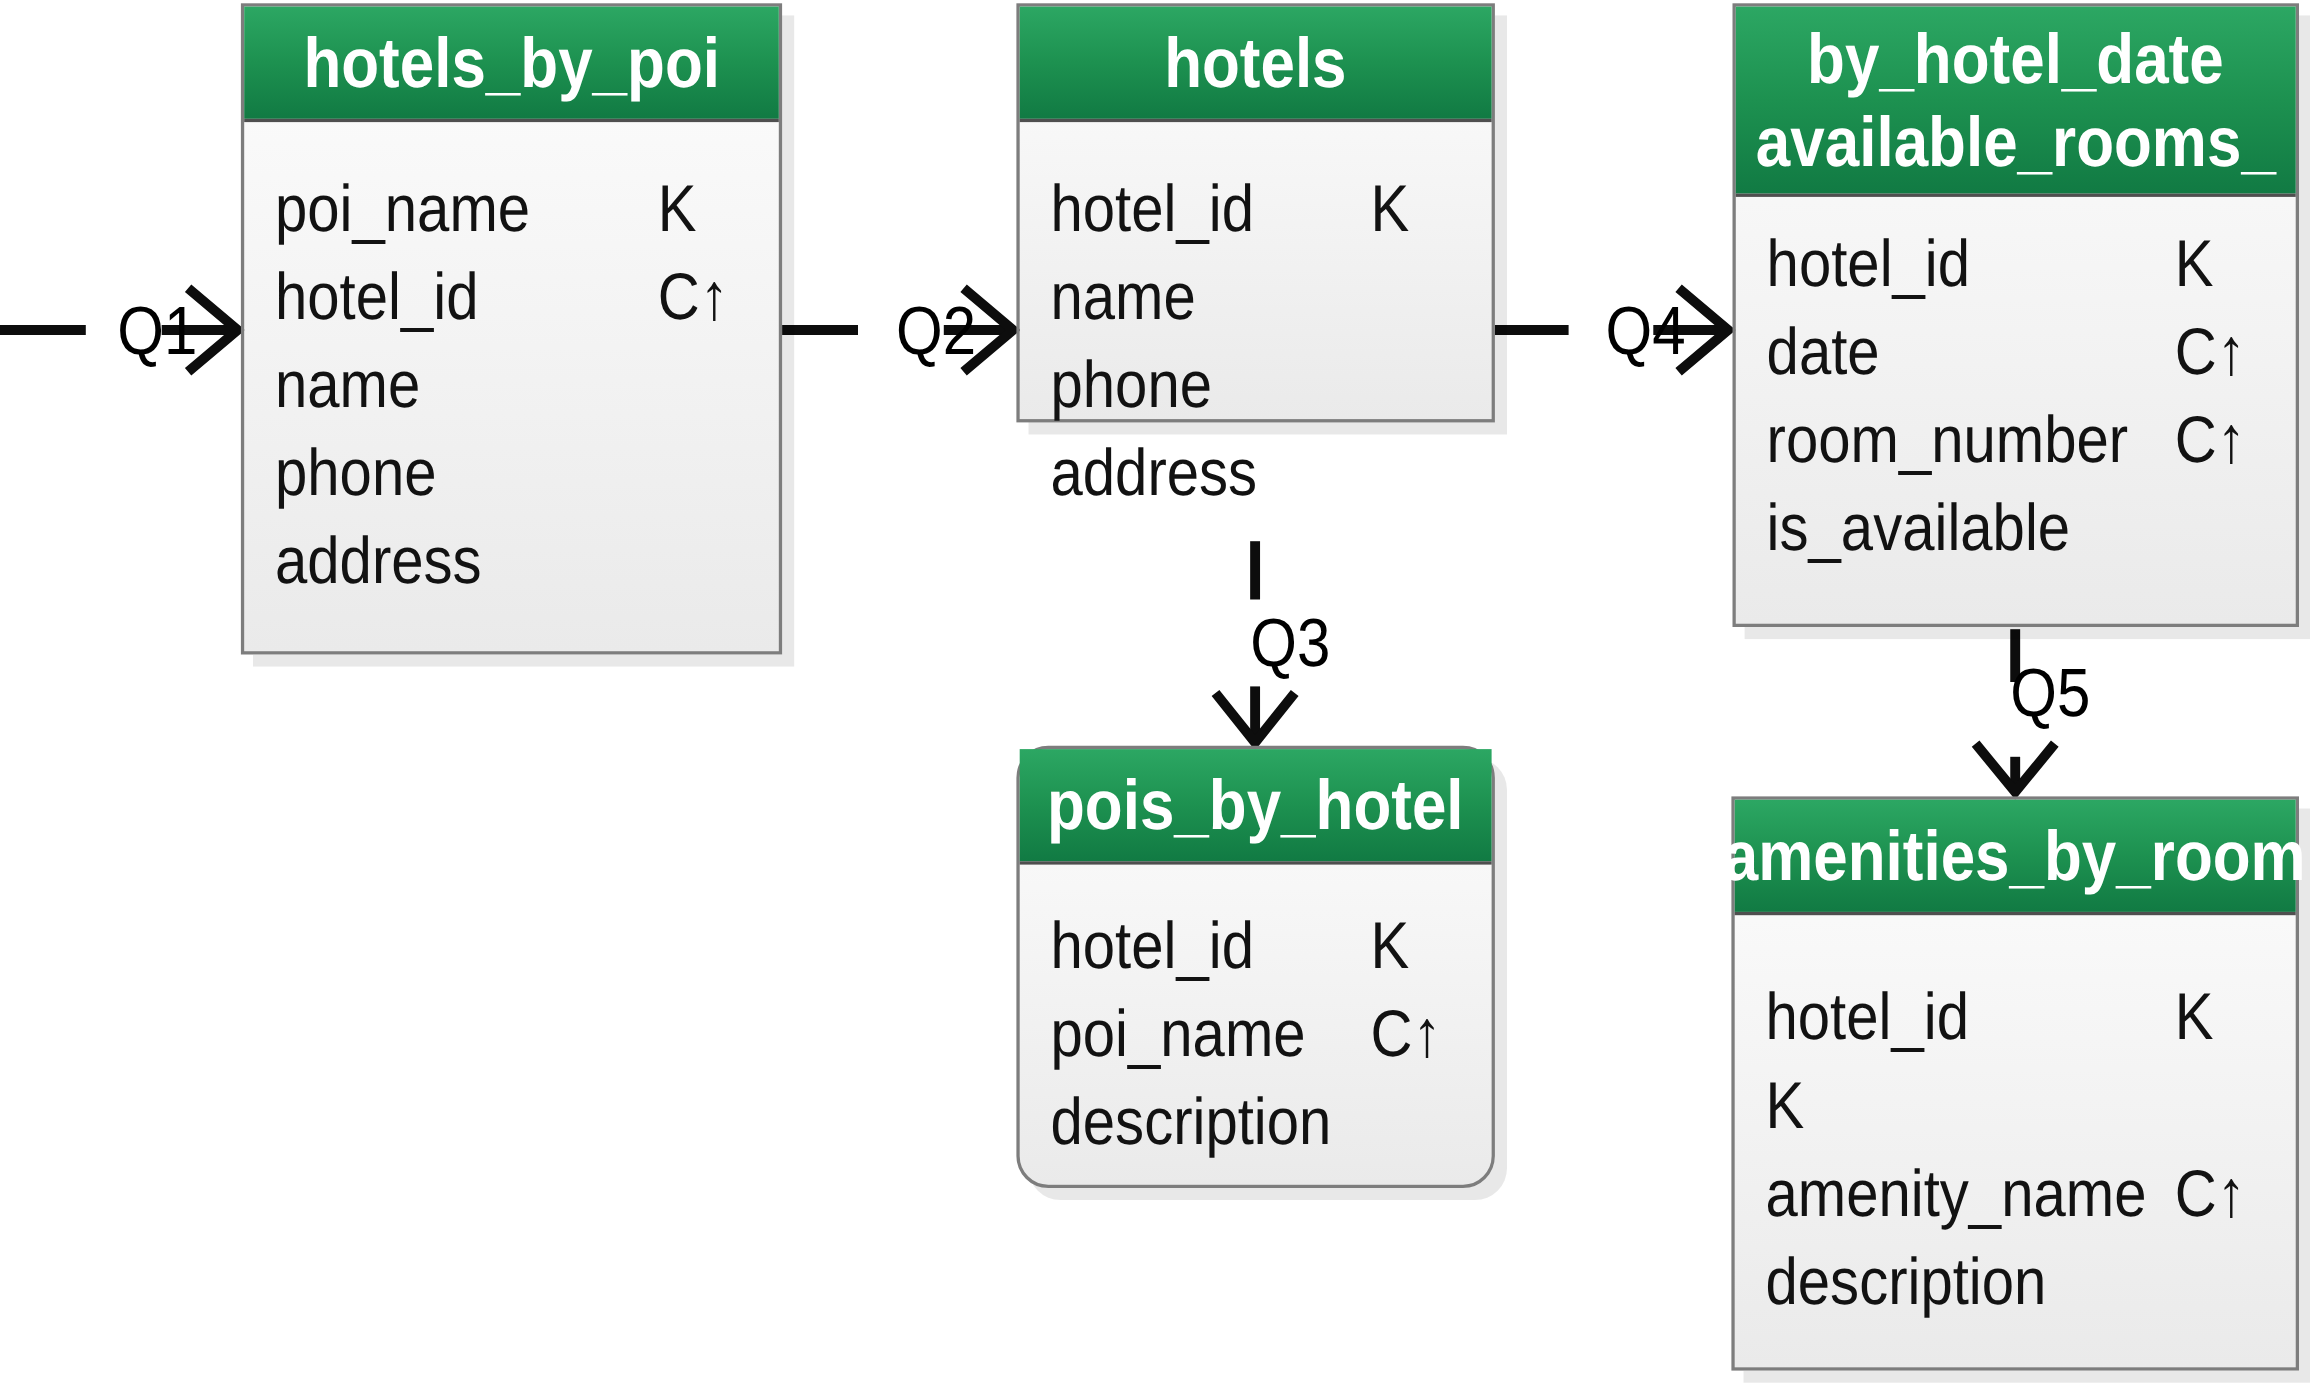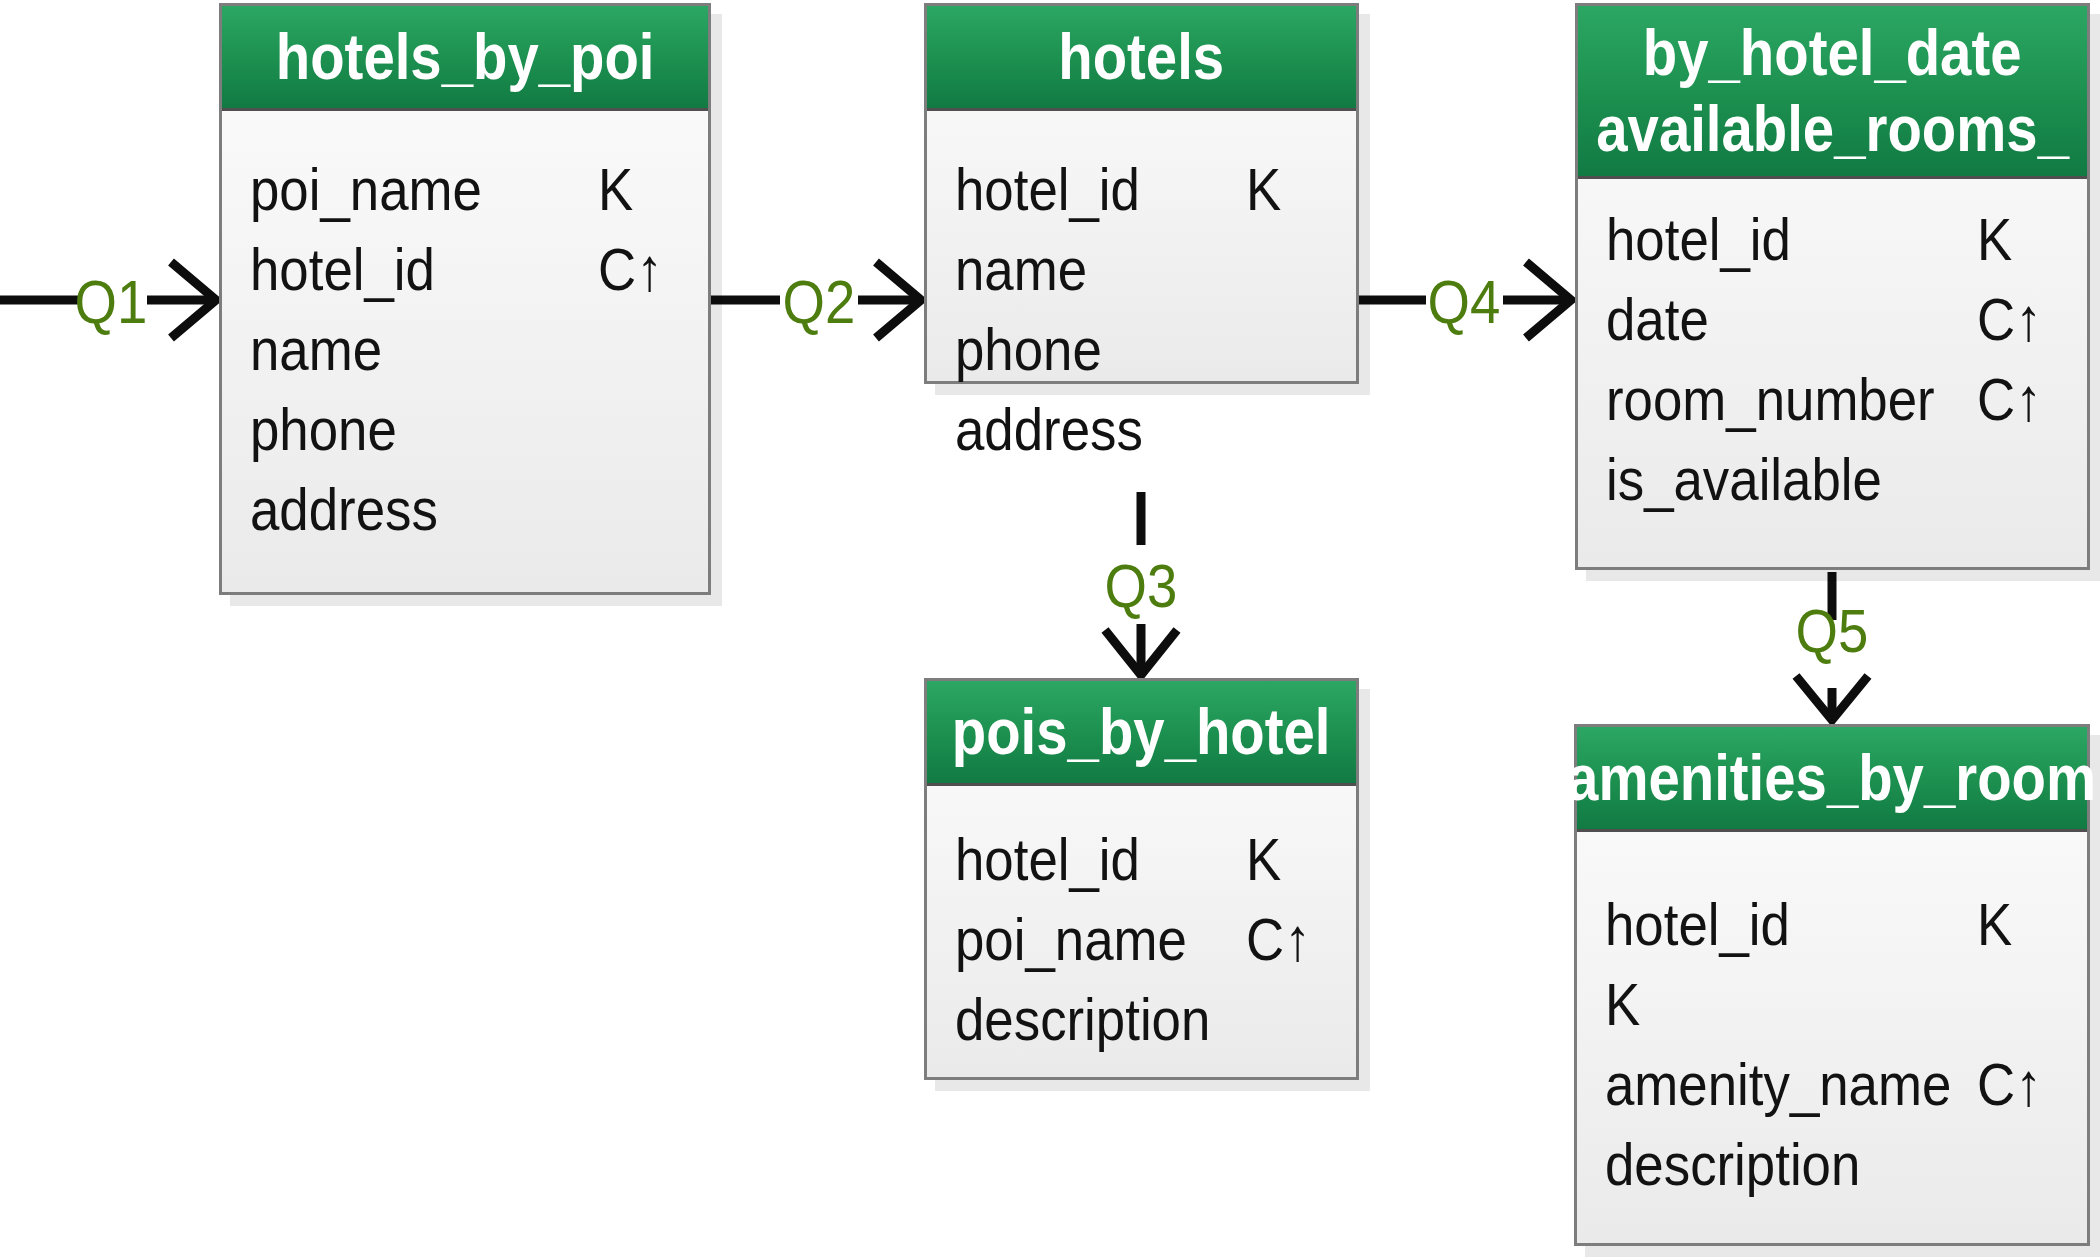--- a/index.html
+++ b/index.html
@@ -9,21 +9,21 @@
   }
   .table {
     position:absolute; box-sizing:border-box;
     border:3px solid #7d7d7d;
     background:linear-gradient(180deg,#fdfdfd 0%,#eaeaea 100%);
     box-shadow:11px 11px 0 rgba(0,0,0,0.09);
   }
   .t1 { left:219px;  top:3px;   width:492px; height:592px; }
   .t2 { left:924px;  top:3px;   width:435px; height:381px; }
   .t3 { left:1575px; top:3px;   width:515px; height:567px; }
-  .t4 { left:924px;  top:678px; width:435px; height:402px; }
+  .t4 { left:924px;  top:678px; width:435px; height:402px;border-radius:29px; }
   .t5 { left:1574px; top:724px; width:516px; height:522px; }
   .thead {
     background:linear-gradient(180deg,#2ca763 0%,#1d9150 50%,#117a43 100%);
     border-bottom:3px solid #4f4f4f; color:#ffffff;
     display:flex; flex-direction:column; align-items:center; justify-content:center;
     height:102px;
   }
   .t3 .thead { height:170px; }
   .title-line { font-size:64px; line-height:76px; font-weight:bold; }
   .tbody { padding-left:28px; }
@@ -35,22 +35,23 @@
   .row  { height:80px; display:flex; align-items:center; }
   .fname { flex:1 1 auto; font-size:60px; color:#121212; overflow:hidden; }
   .fkey  { flex:0 0 88px; margin-right:22px; font-size:60px; color:#121212; }
   .cond-l { display:inline-block; transform:scaleX(0.88); transform-origin:0 50%; white-space:nowrap; }
   .cond-c { display:inline-block; transform:scaleX(0.88); transform-origin:50% 50%; white-space:nowrap; }
   .connector-layer { position:absolute; left:0; top:0; width:2100px; height:1258px; pointer-events:none; }
   .connector-layer line, .connector-layer polyline {
     stroke:#0d0d0d; stroke-width:9; fill:none;
   }
   .qlabel {
-    position:absolute; transform:translate(-50%,-50%); font-size:62px; color:#4d7c0f;
+    position:absolute; transform:translate(-50%,-50%); font-size:62px; color:#000000;
     white-space:nowrap;
+    margin-left:32px;
   }
   .q1 { left:111px;  top:301px; }
   .q2 { left:819px;  top:301px;text-align:center; }
   .q4 { left:1464px; top:301px; }
   .q3 { left:1141px; top:585px; }
   .q5 { left:1832px; top:630px; }
 </style>
 </head>
 <body>
 

